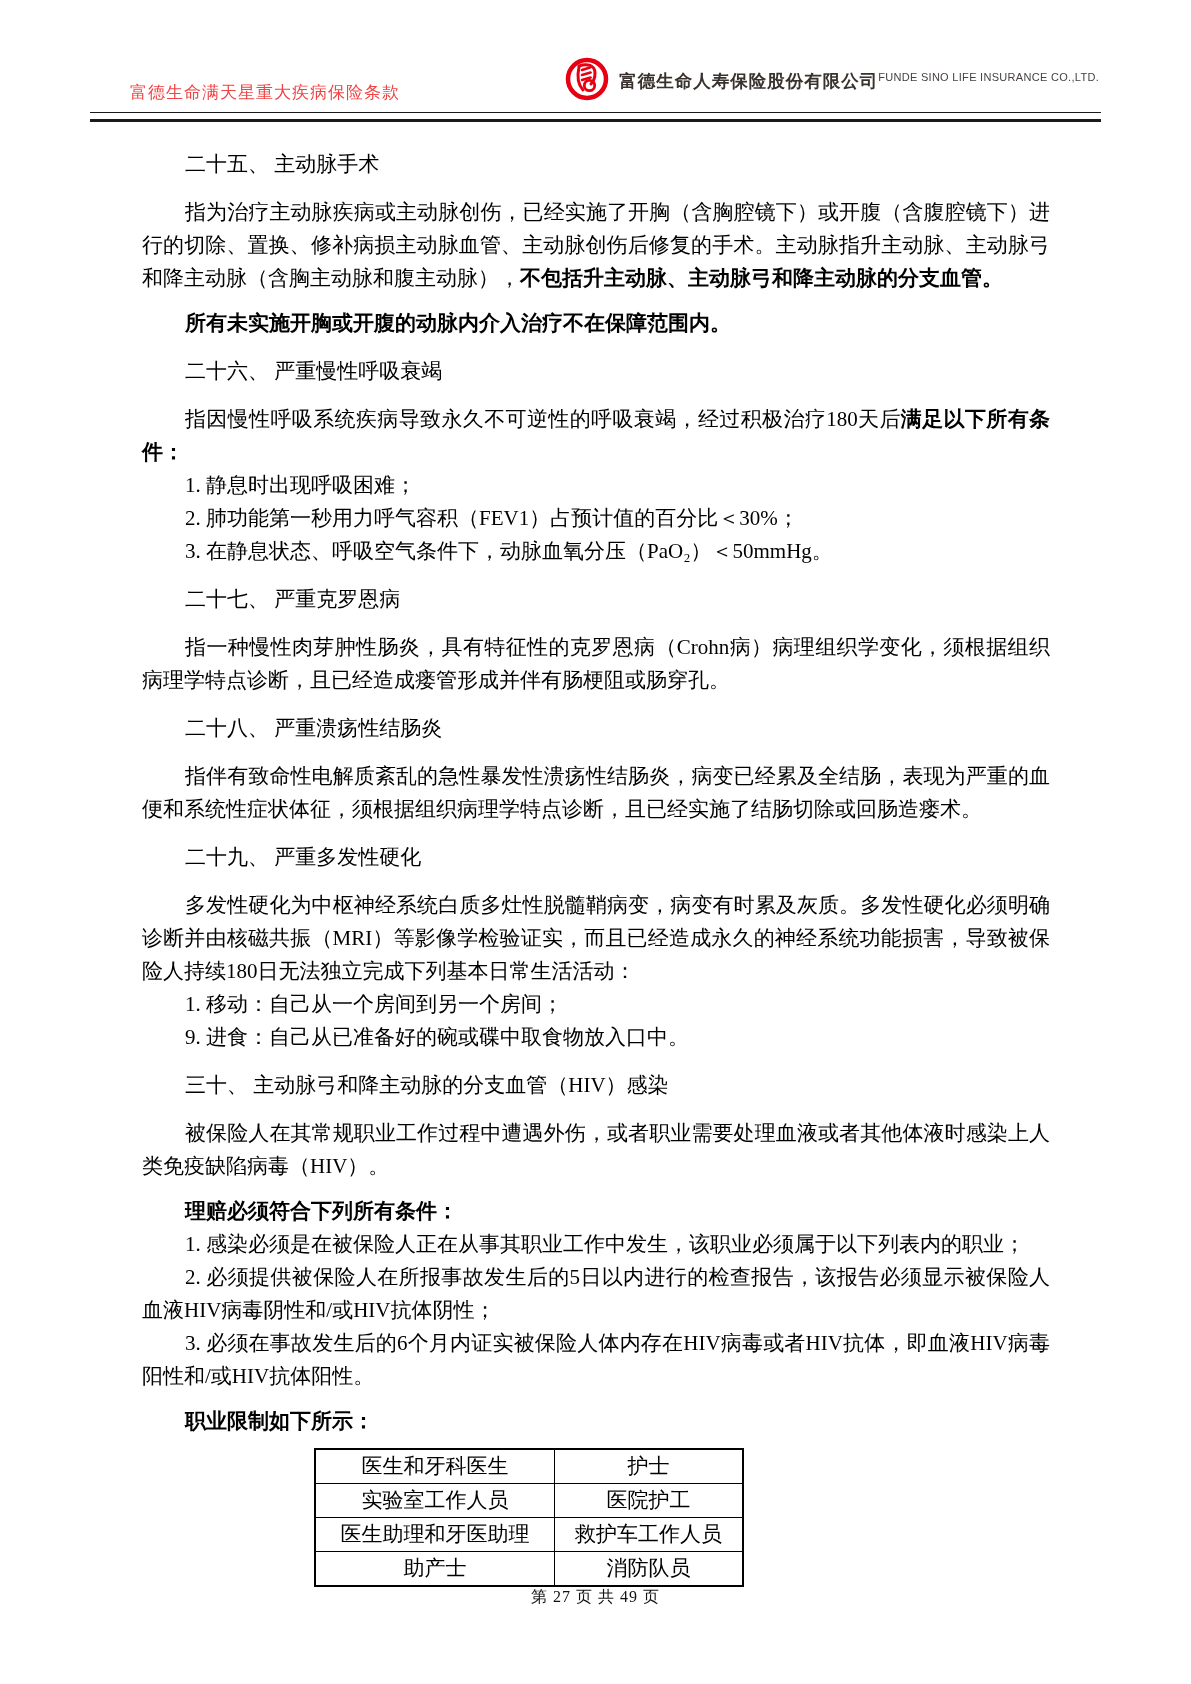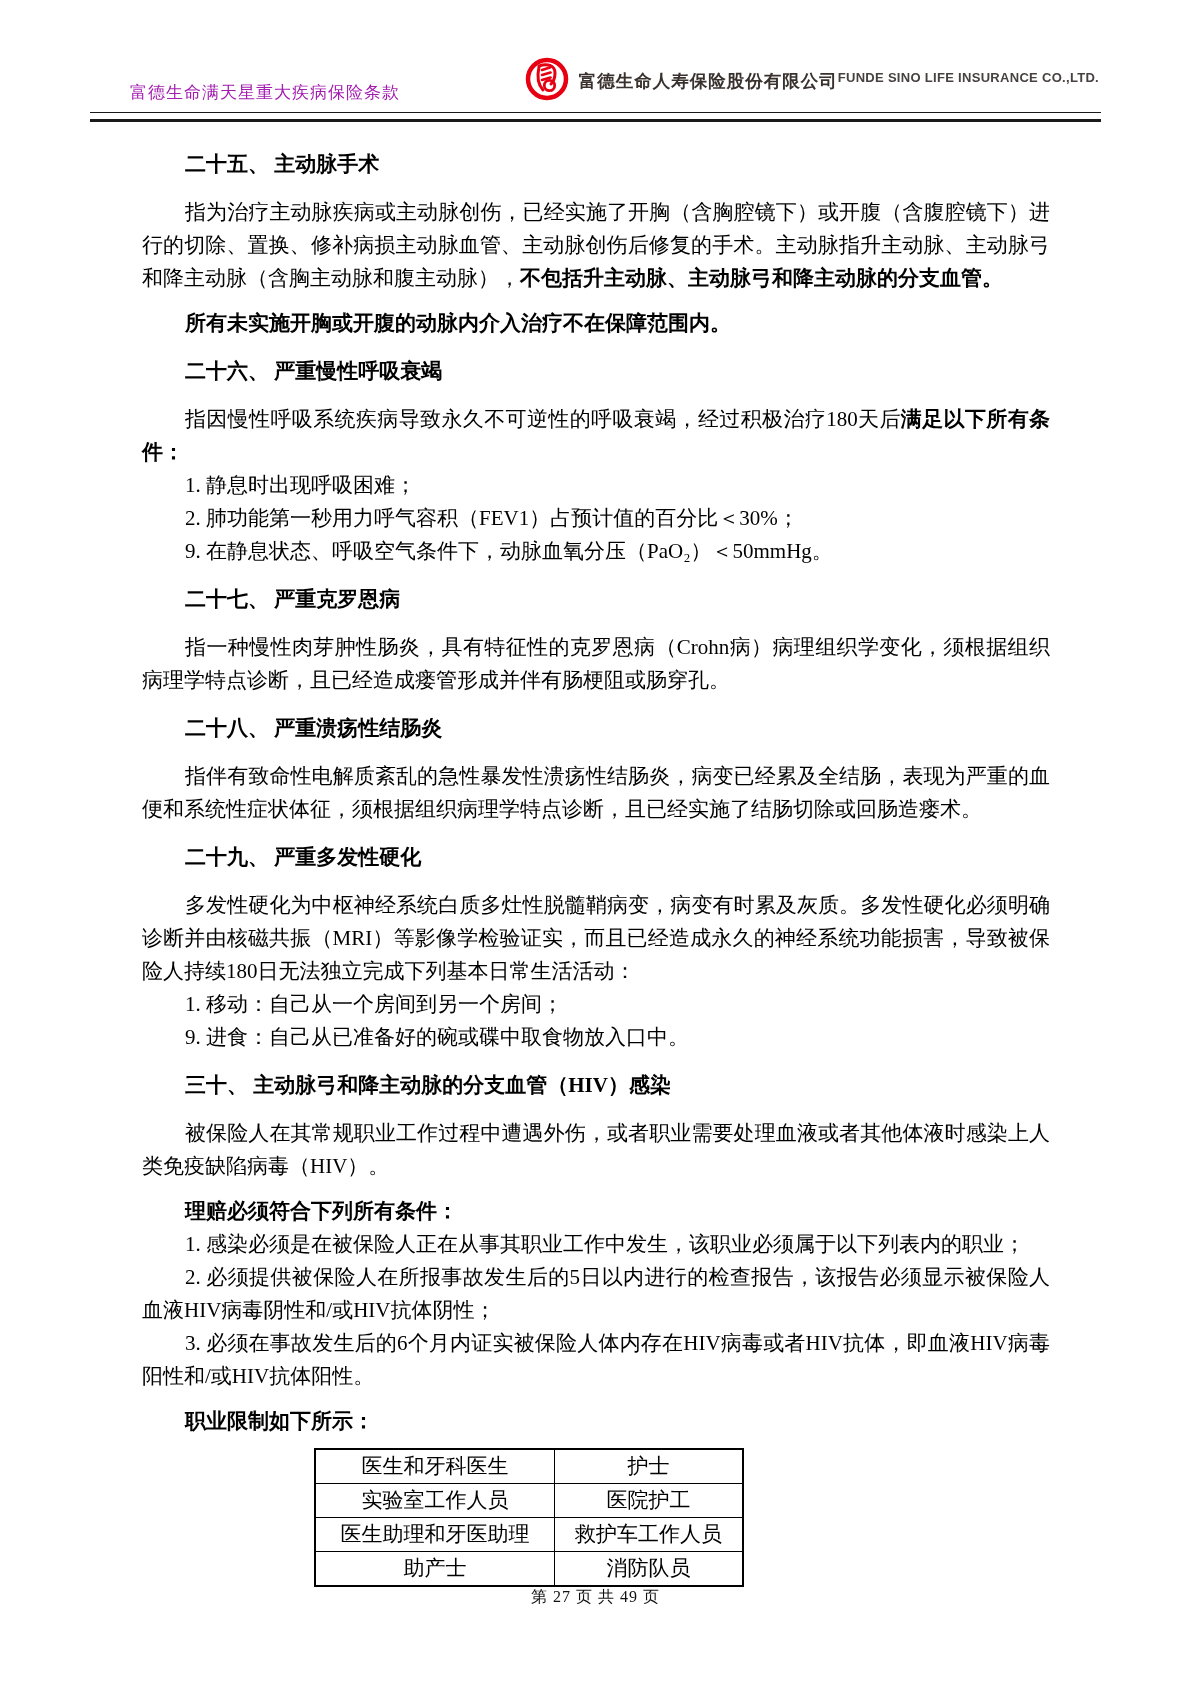--- a/index.html
+++ b/index.html
@@ -18,50 +18,50 @@
   .hdr { margin: 0 90px; padding-top: 56px; }
   .hdr-row {
     display: flex;
     justify-content: space-between;
     align-items: flex-end;
     padding: 0 2px 6px 40px;
     border-bottom: 1px solid #1a1a1a;
   }
   .doc-title {
     font-size: 17px;
-    color: #a21caf;
+    color: #ef4444;
     letter-spacing: 1px;
     padding-bottom: 2px;
     margin-top: 8px;
   }
   .brand { display: flex; align-items: center; gap: 9px; }
   .brand-text { display: flex; flex-direction: row; line-height: 1.15; justify-content: center; }
   .company-cn {
     font-size: 17.5px;
     font-weight: bold;
     color: #38312e;
     letter-spacing: 1px;
     font-family: "Liberation Serif", serif;
   }
   .company-en {
-    font-size: 13px;
-    font-weight: bold;
+    font-size: 11px;
+    font-weight: normal;
     color: #474140;
     letter-spacing: 0.3px;
     font-family: "Liberation Sans", sans-serif;
   }
   .thick-rule { height: 3px; background: #1a1a1a; margin-top: 6px; }
   
   .doc-body {
     margin: 26px 141px 0 142px;
     font-size: 21px;
     line-height: 33px;
     text-align: justify;
   }
-  .hd { text-indent: 43px; margin: 15px 0; font-weight: bold; }
+  .hd { text-indent: 43px; margin: 15px 0; }
   .para { text-indent: 43px; margin: 12px 0; }
   .bp { font-weight: bold; }
   .li { text-indent: 43px; margin: 0; }
   .binline { font-weight: bold; }
   .tight { margin-bottom: 0; }
   
   .occ-table {
     border-collapse: collapse;
     width: 430px;
     margin: 10px 0 0 172px;
@@ -118,21 +118,21 @@
   <div class="doc-body">
 
     <p class="hd">二十五、 主动脉手术</p>
     <p class="para"><span>指为治疗主动脉疾病或主动脉创伤，已经实施了开胸（含胸腔镜下）或开腹（含腹腔镜下）进行的切除、置换、修补病损主动脉血管、主动脉创伤后修复的手术。主动脉指升主动脉、主动脉弓和降主动脉（含胸主动脉和腹主动脉），</span><span class="binline">不包括升主动脉、主动脉弓和降主动脉的分支血管。</span></p>
     <p class="para bp">所有未实施开胸或开腹的动脉内介入治疗不在保障范围内。</p>
 
     <p class="hd">二十六、 严重慢性呼吸衰竭</p>
     <p class="para tight"><span>指因慢性呼吸系统疾病导致永久不可逆性的呼吸衰竭，经过积极治疗180天后</span><span class="binline">满足以下所有条件：</span></p>
     <p class="li">1. 静息时出现呼吸困难；</p>
     <p class="li">2. 肺功能第一秒用力呼气容积（FEV1）占预计值的百分比＜30%；</p>
-    <p class="li">9. 在静息状态、呼吸空气条件下，动脉血氧分压（PaO₂）＜50mmHg。</p>
+    <p class="li">3. 在静息状态、呼吸空气条件下，动脉血氧分压（PaO₂）＜50mmHg。</p>
 
     <p class="hd">二十七、 严重克罗恩病</p>
     <p class="para">指一种慢性肉芽肿性肠炎，具有特征性的克罗恩病（Crohn病）病理组织学变化，须根据组织病理学特点诊断，且已经造成瘘管形成并伴有肠梗阻或肠穿孔。</p>
 
     <p class="hd">二十八、 严重溃疡性结肠炎</p>
     <p class="para">指伴有致命性电解质紊乱的急性暴发性溃疡性结肠炎，病变已经累及全结肠，表现为严重的血便和系统性症状体征，须根据组织病理学特点诊断，且已经实施了结肠切除或回肠造瘘术。</p>
 
     <p class="hd">二十九、 严重多发性硬化</p>
     <p class="para tight">多发性硬化为中枢神经系统白质多灶性脱髓鞘病变，病变有时累及灰质。多发性硬化必须明确诊断并由核磁共振（MRI）等影像学检验证实，而且已经造成永久的神经系统功能损害，导致被保险人持续180日无法独立完成下列基本日常生活活动：</p>
     <p class="li">1. 移动：自己从一个房间到另一个房间；</p>

